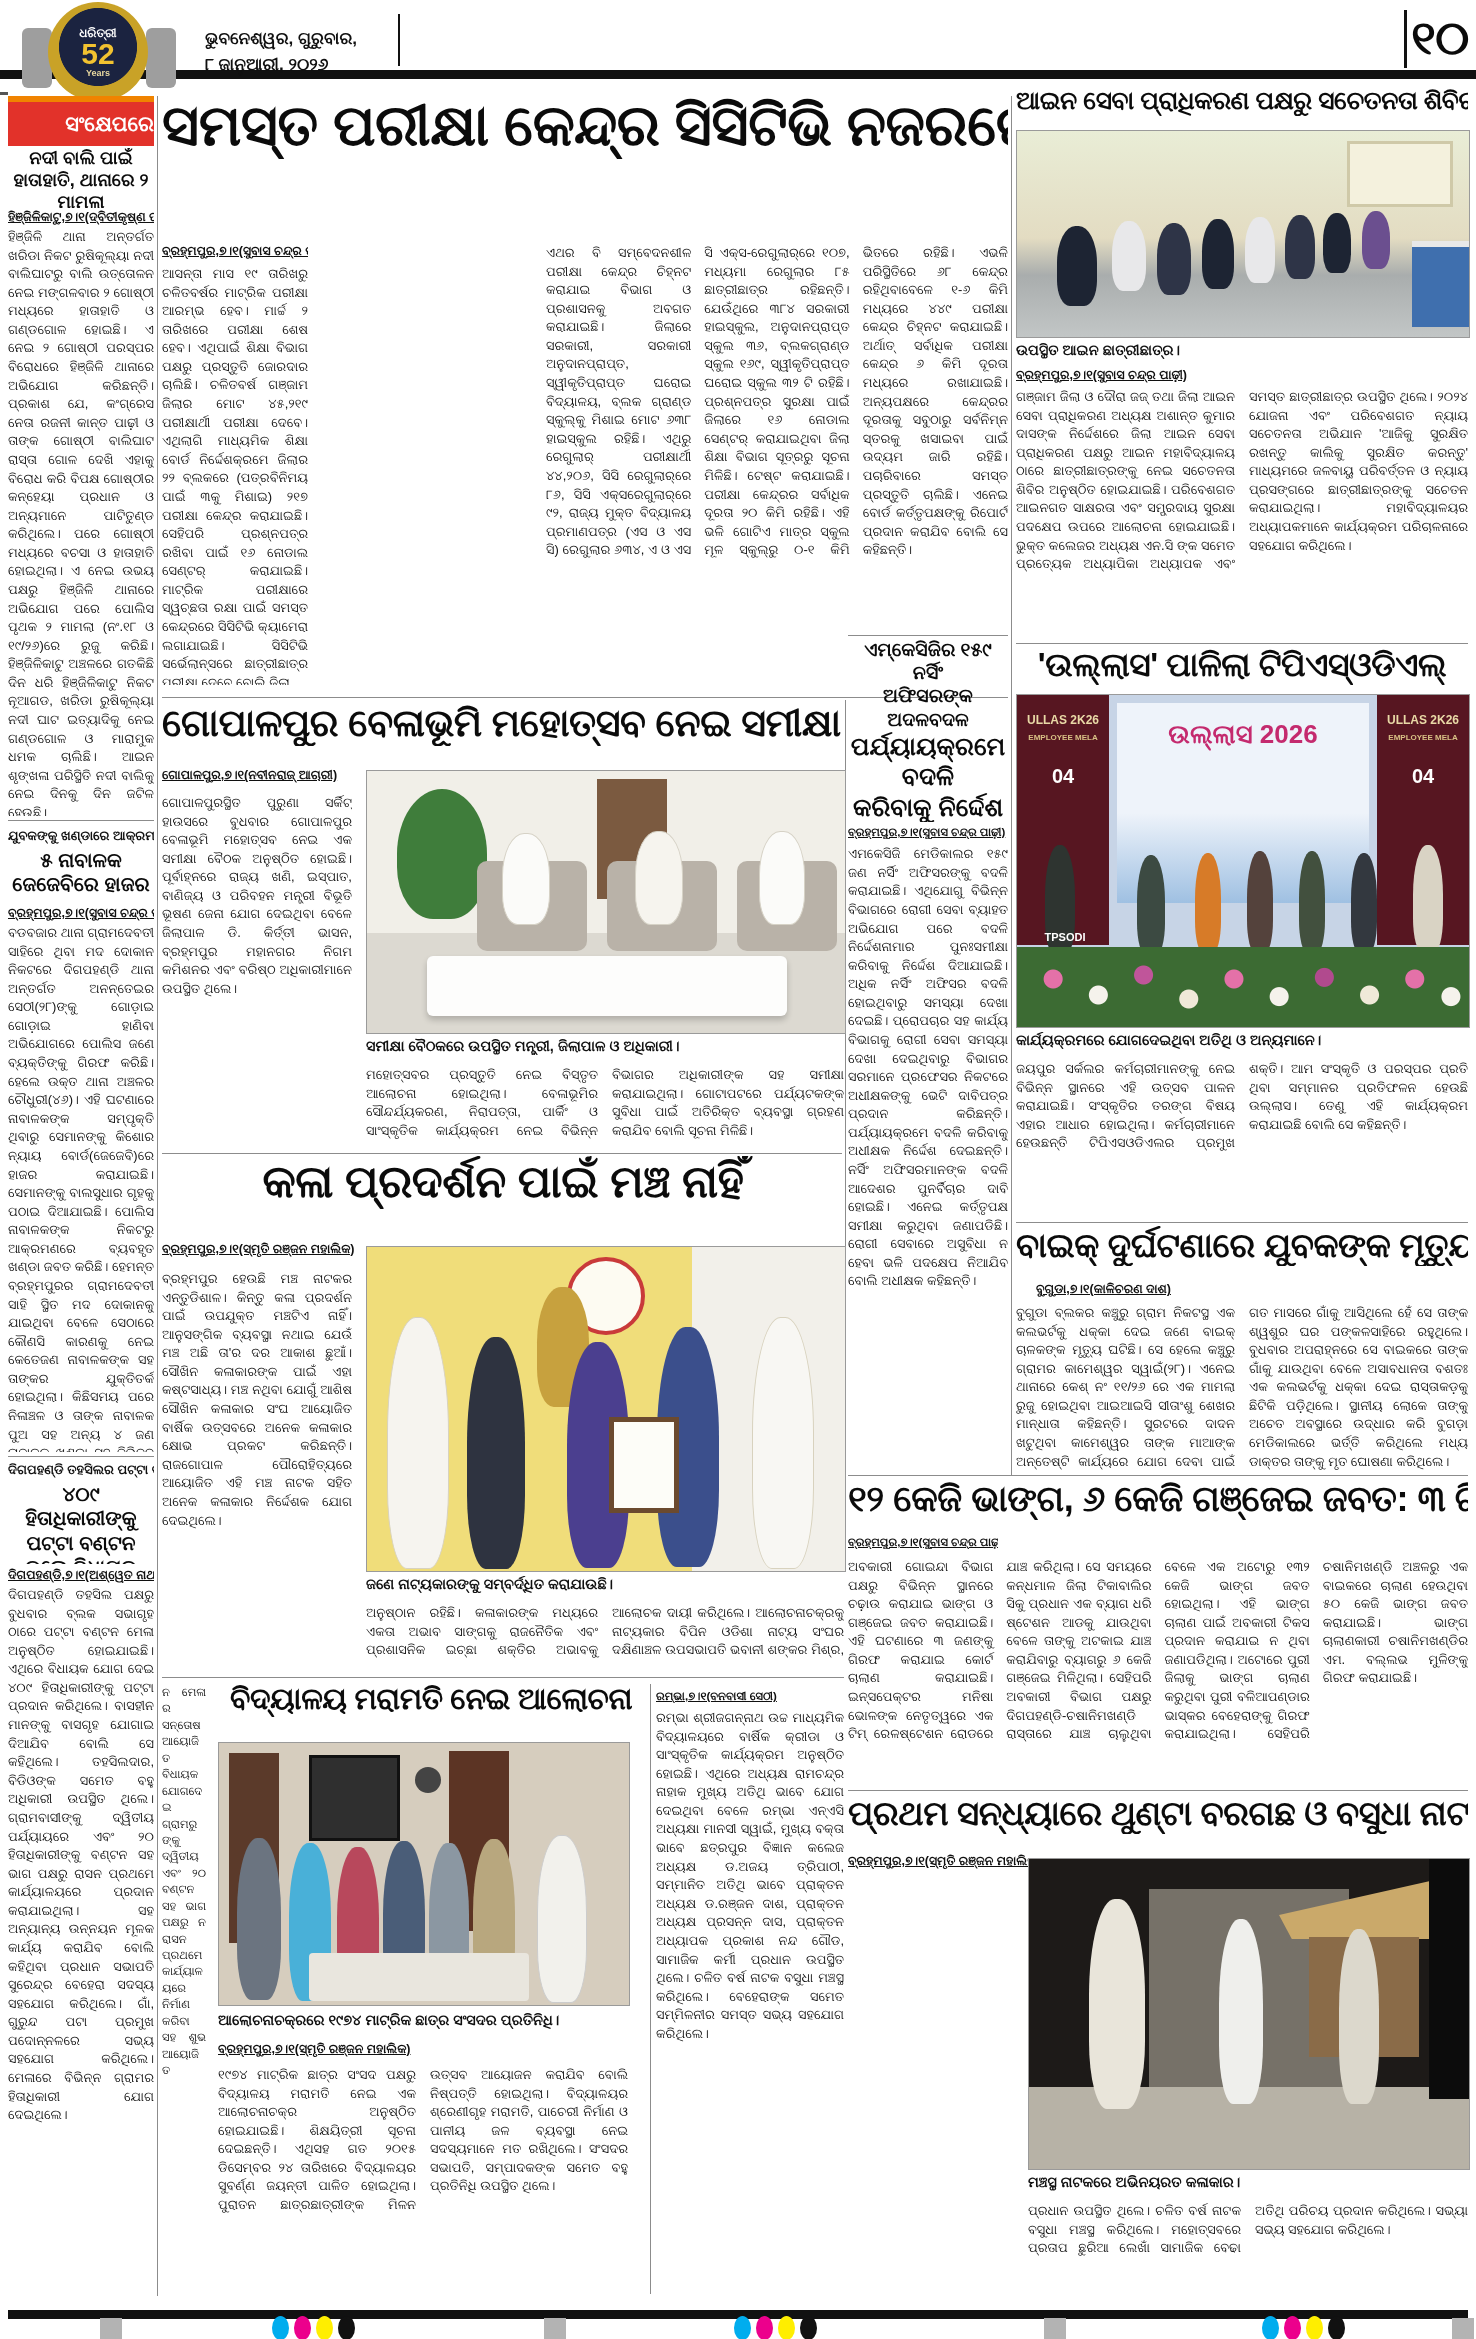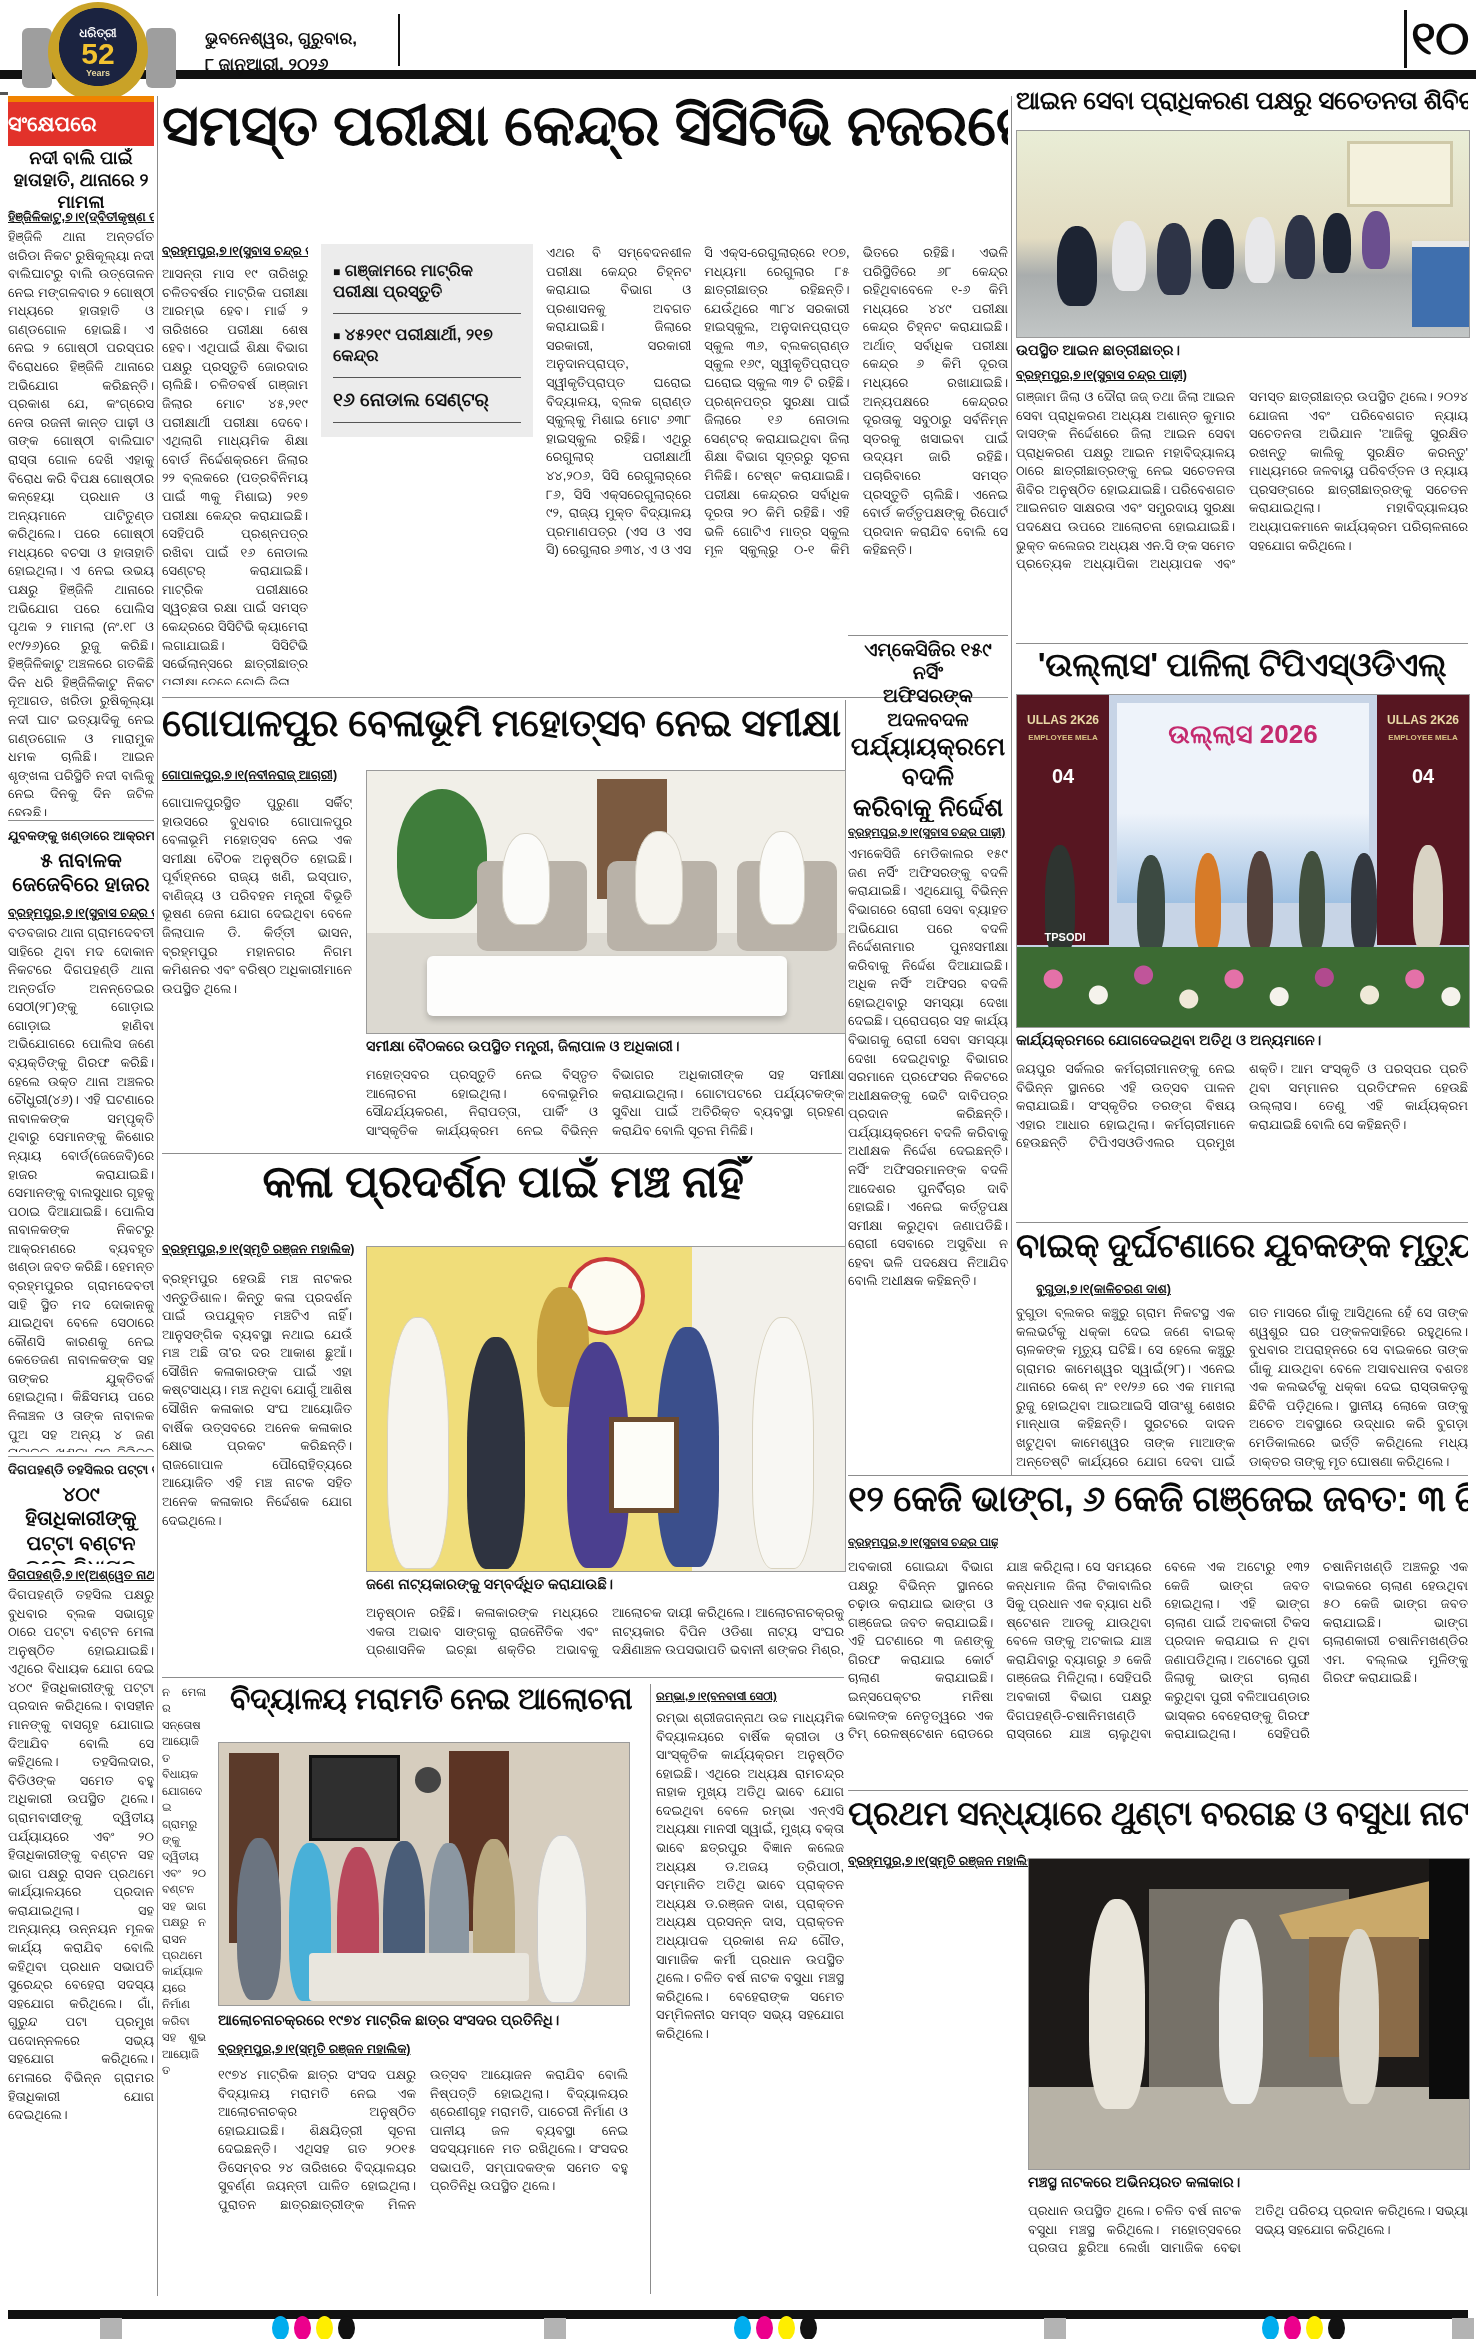--- a/index.html
+++ b/index.html
@@ -12,21 +12,21 @@
   .by{font-weight:700;font-size:12.5px;text-decoration:underline;white-space:nowrap;overflow:hidden;}
   .cap{font-weight:700;font-size:14.5px;white-space:nowrap;overflow:hidden;}
   .kick{font-weight:800;font-size:13px;text-align:center;white-space:nowrap;overflow:hidden;}
   .rule{background:#8c8c8c;}
   .photo{position:relative;overflow:hidden;border:1px solid #9a9a9a;}
   .pb{position:absolute;border-radius:46% 46% 32% 32%;}
   .mc2{column-count:2;column-gap:14px;}
   .mc3{column-count:3;column-gap:13px;}
   .mc4{column-count:4;column-gap:13px;}
   .redbox{background:#e2322a;border-top:6px solid #f08300;color:#fff;font-weight:800;
-          font-size:21px;display:flex;align-items:center;justify-content:flex-start;}
+          font-size:21px;display:flex;align-items:center;justify-content:flex-end;}
   .infobox{background:#ececec;padding:10px 12px;}
   .infobox .row{font-weight:800;font-size:16.5px;line-height:1.3;padding:6px 0;}
   .infobox .sep{height:1px;background:#555;margin:4px 0;}
   .dot{width:17px;height:24px;border-radius:50%;display:inline-block;margin-right:5px;vertical-align:middle;}
   .sq{width:22px;height:22px;background:#b3b3b3;display:inline-block;}
   .bannertxt{position:absolute;color:#e9d9a6;font-weight:800;text-align:center;overflow:hidden;}
 </style>
 </head>
 <body>
 
@@ -86,34 +86,20 @@
   <div class="abs jt" style="left:8px;top:1586px;width:146px;height:706px;">ଦିଗପହଣ୍ଡି ତହସିଲ ପକ୍ଷରୁ ବୁଧବାର ବ୍ଲକ ସଭାଗୃହ ଠାରେ ପଟ୍ଟା ବଣ୍ଟନ ମେଳା ଅନୁଷ୍ଠିତ ହୋଇଯାଇଛି। ଏଥିରେ ବିଧାୟକ ଯୋଗ ଦେଇ ୪୦୯ ହିତାଧିକାରୀଙ୍କୁ ପଟ୍ଟା ପ୍ରଦାନ କରିଥିଲେ। ବାସହୀନ ମାନଙ୍କୁ ବାସଗୃହ ଯୋଗାଇ ଦିଆଯିବ ବୋଲି ସେ କହିଥିଲେ। ତହସିଲଦାର, ବିଡିଓଙ୍କ ସମେତ ବହୁ ଅଧିକାରୀ ଉପସ୍ଥିତ ଥିଲେ। ଗ୍ରାମବାସୀଙ୍କୁ ଦ୍ୱିତୀୟ ପର୍ଯ୍ୟାୟରେ ଏବଂ ୨୦ ହିତାଧିକାରୀଙ୍କୁ ବଣ୍ଟନ ସହ ଭାଗ ପକ୍ଷରୁ ରାସନ ପ୍ରଥମେ କାର୍ଯ୍ୟାଳୟରେ ପ୍ରଦାନ କରାଯାଇଥିଲା। ସହ ଅନ୍ୟାନ୍ୟ ଉନ୍ନୟନ ମୂଳକ କାର୍ଯ୍ୟ କରାଯିବ ବୋଲି କହିଥିବା ପ୍ରଧାନ ସଭାପତି ସୁରେନ୍ଦ୍ର ବେହେରା ସଦସ୍ୟ ସହଯୋଗ କରିଥିଲେ। ଗାଁ, ଗୁରୁନ୍ଦ ପଟା ପ୍ରମୁଖ ପଦୋନ୍ନଳରେ ସଭ୍ୟ ସହଯୋଗ କରିଥିଲେ। ମେଳାରେ ବିଭିନ୍ନ ଗ୍ରାମର ହିତାଧିକାରୀ ଯୋଗ ଦେଇଥିଲେ।</div>
 
   <div class="abs" style="left:162px;top:86px;width:846px;height:612px;">
     <div class="abs hl" style="left:0;top:6px;width:846px;font-size:57px;">ସମସ୍ତ ପରୀକ୍ଷା କେନ୍ଦ୍ର ସିସିଟିଭି ନଜରରେ ରହିବ</div>
     <div class="abs" style="left:0;top:158px;width:846px;height:450px;display:flex;gap:13px;">
       <div style="width:146px;height:450px;overflow:hidden;">
         <div class="by">ବ୍ରହ୍ମପୁର,୭।୧(ସୁବାସ ଚନ୍ଦ୍ର ପାଢ଼ୀ)</div>
         <div class="jt" style="margin-top:6px;height:420px;">ଆସନ୍ତା ମାସ ୧୯ ତାରିଖରୁ ଚଳିତବର୍ଷର ମାଟ୍ରିକ ପରୀକ୍ଷା ଆରମ୍ଭ ହେବ। ମାର୍ଚ୍ଚ ୨ ତାରିଖରେ ପରୀକ୍ଷା ଶେଷ ହେବ। ଏଥିପାଇଁ ଶିକ୍ଷା ବିଭାଗ ପକ୍ଷରୁ ପ୍ରସ୍ତୁତି ଜୋରଦାର ଚାଲିଛି। ଚଳିତବର୍ଷ ଗଞ୍ଜାମ ଜିଲାର ମୋଟ ୪୫,୨୧୯ ପରୀକ୍ଷାର୍ଥୀ ପରୀକ୍ଷା ଦେବେ। ଏଥିଲାଗି ମାଧ୍ୟମିକ ଶିକ୍ଷା ବୋର୍ଡ ନିର୍ଦ୍ଦେଶକ୍ରମେ ଜିଲାର ୨୨ ବ୍ଲକରେ (ପତ୍ରବିନିମୟ ପାଇଁ ୩କୁ ମିଶାଇ) ୨୧୭ ପରୀକ୍ଷା କେନ୍ଦ୍ର କରାଯାଇଛି। ସେହିପରି ପ୍ରଶ୍ନପତ୍ର ରଖିବା ପାଇଁ ୧୬ ନୋଡାଲ ସେଣ୍ଟର୍ କରାଯାଇଛି। ମାଟ୍ରିକ ପରୀକ୍ଷାରେ ସ୍ୱଚ୍ଛତା ରକ୍ଷା ପାଇଁ ସମସ୍ତ କେନ୍ଦ୍ରରେ ସିସିଟିଭି କ୍ୟାମେରା ଲଗାଯାଇଛି। ସିସିଟିଭି ସର୍ଭେଲାନ୍ସରେ ଛାତ୍ରୀଛାତ୍ର ପରୀକ୍ଷା ଦେବେ ବୋଲି ଜିଲା</div>
       </div>
       <div style="width:212px;height:450px;overflow:hidden;">
-        <div class="infobox">
-          <div class="row">
-            <span style="font-size:12px;">■</span>
-            <span>ଗଞ୍ଜାମରେ ମାଟ୍ରିକ ପରୀକ୍ଷା ପ୍ରସ୍ତୁତି</span>
-          </div>
-          <div class="sep"></div>
-          <div class="row">
-            <span style="font-size:12px;">■</span>
-            <span>୪୫୨୧୯ ପରୀକ୍ଷାର୍ଥୀ, ୨୧୭ କେନ୍ଦ୍ର</span>
-          </div>
-          <div class="sep"></div>
-          <div class="row" style="font-size:19px;">୧୬ ନୋଡାଲ ସେଣ୍ଟର୍</div>
-          <div class="sep"></div>
-        </div>
       </div>
       <div class="jt mc3" style="width:462px;height:450px;">ଏଥର ବି ସମ୍ବେଦନଶୀଳ ପରୀକ୍ଷା କେନ୍ଦ୍ର ଚିହ୍ନଟ କରାଯାଇ ବିଭାଗ ଓ ପ୍ରଶାସନକୁ ଅବଗତ କରାଯାଇଛି। ଜିଲାରେ ସରକାରୀ, ସରକାରୀ ଅନୁଦାନପ୍ରାପ୍ତ, ସ୍ୱୀକୃତିପ୍ରାପ୍ତ ଘରୋଇ ବିଦ୍ୟାଳୟ, ବ୍ଲକ ଗ୍ରାଣ୍ଡ ସ୍କୁଲ୍‌କୁ ମିଶାଇ ମୋଟ ୬୩୮ ହାଇସ୍କୁଲ ରହିଛି। ଏଥିରୁ ରେଗୁଲାର୍ ପରୀକ୍ଷାର୍ଥୀ ୪୪,୨୦୬, ସିସି ରେଗୁଲାର୍‌ରେ ୮୬, ସିସି ଏକ୍ସରେଗୁଲାର୍‌ରେ ୯୨, ରାଜ୍ୟ ମୁକ୍ତ ବିଦ୍ୟାଳୟ ପ୍ରମାଣପତ୍ର (ଏସ ଓ ଏସ ସି) ରେଗୁଲାର ୬୩୪, ଏ ଓ ଏସ ସି ଏକ୍ସ-ରେଗୁଲାର୍‌ରେ ୧୦୭, ମଧ୍ୟମା ରେଗୁ‌ଲାର ୮୫ ଛାତ୍ରୀଛାତ୍ର ରହିଛନ୍ତି। ଯେଉଁଥିରେ ୩୮୪ ସରକାରୀ ହାଇସ୍କୁଲ, ଅନୁଦାନପ୍ରାପ୍ତ ସ୍କୁଲ ୩୬, ବ୍ଲକଗ୍ରାଣ୍ଡ ସ୍କୁଲ ୧୬୯, ସ୍ୱୀକୃତିପ୍ରାପ୍ତ ଘରୋଇ ସ୍କୁଲ ୩୨ ଟି ରହିଛି। ପ୍ରଶ୍ନପତ୍ର ସୁରକ୍ଷା ପାଇଁ ଜିଲାରେ ୧୬ ନୋଡାଲ ସେଣ୍ଟର୍ କରାଯାଇଥିବା ଜିଲା ଶିକ୍ଷା ବିଭାଗ ସୂତ୍ରରୁ ସୂଚନା ମିଳିଛି। ଟେଷ୍ଟ କରାଯାଇଛି। ପରୀକ୍ଷା କେନ୍ଦ୍ରର ସର୍ବାଧିକ ଦୂରତା ୨୦ କିମି ରହିଛି। ଏହି ଭଳି ଗୋଟିଏ ମାତ୍ର ସ୍କୁଲ ମୂଳ ସ୍କୁଲ୍‌ରୁ ୦-୧ କିମି ଭିତରେ ରହିଛି। ଏଭଳି ପରିସ୍ଥିତିରେ ୬୮ କେନ୍ଦ୍ର ରହିଥିବାବେଳେ ୧-୬ କିମି ମଧ୍ୟରେ ୪୪୯ ପରୀକ୍ଷା କେନ୍ଦ୍ର ଚିହ୍ନଟ କରାଯାଇଛି। ଅର୍ଥାତ୍ ସର୍ବାଧିକ ପରୀକ୍ଷା କେନ୍ଦ୍ର ୬ କିମି ଦୂରତା ମଧ୍ୟରେ ରଖାଯାଇଛି। ଅନ୍ୟପକ୍ଷରେ କେନ୍ଦ୍ରର ଦୂରତାକୁ ସବୁଠାରୁ ସର୍ବନିମ୍ନ ସ୍ତରକୁ ଖସାଇବା ପାଇଁ ଉଦ୍ୟମ ଜାରି ରହିଛି। ପଚାରିବାରେ ସମସ୍ତ ପ୍ରସ୍ତୁତି ଚାଲିଛି। ଏନେଇ ବୋର୍ଡ କର୍ତ୍ତୃପକ୍ଷଙ୍କୁ ରିପୋର୍ଟ ପ୍ରଦାନ କରାଯିବ ବୋଲି ସେ କହିଛନ୍ତି।</div>
     </div>
   </div>
 
   <div class="abs" style="left:1016px;top:86px;width:452px;height:558px;">
     <div class="abs hl" style="left:0;top:0;width:452px;font-size:25px;">ଆଇନ ସେବା ପ୍ରାଧିକରଣ ପକ୍ଷରୁ ସଚେତନତା ଶିବିର</div>
     <div class="abs photo" style="left:0;top:44px;width:452px;height:206px;background:linear-gradient(180deg,#e9edd6 0%,#e3dcc2 52%,#a9adad 70%,#c2c6c6 100%);">
       <div class="abs" style="left:330px;top:10px;width:100px;height:60px;background:#f4f1dd;border:3px solid #cfc9a8;"></div>
       <div class="pb" style="left:40px;top:95px;width:40px;height:80px;background:#1d2433;"></div>

